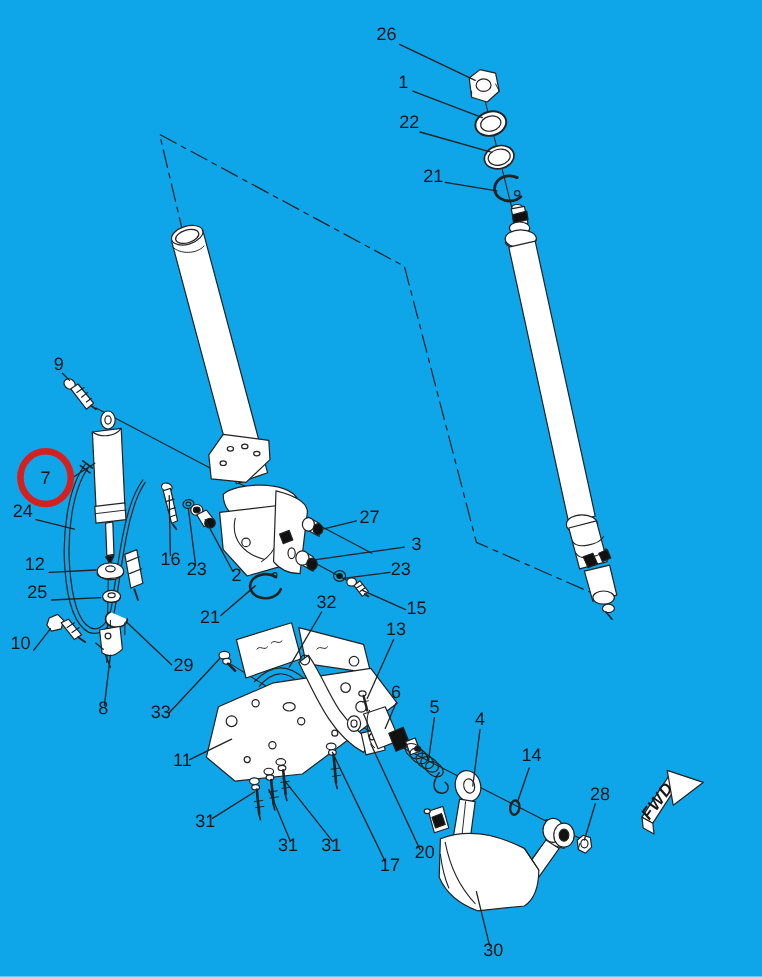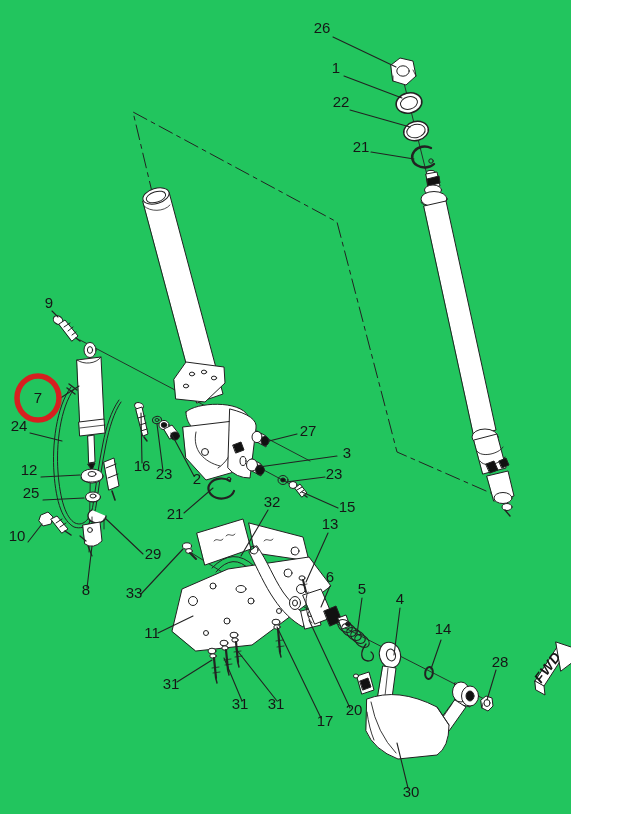--- a/index.html
+++ b/index.html
@@ -1,16 +1,16 @@
 <!DOCTYPE html>
 <html><head>
 <meta charset="utf-8">
 <style>
   html,body{margin:0;padding:0;background:#ffffff;}
-  .stage{position:relative;width:571px;height:814px;background:#22c55e;overflow:hidden;
+  .stage{position:relative;width:635px;height:814px;background:#0ea5e9;overflow:hidden;
          font-family:"Liberation Sans",sans-serif;}
   svg text{font-family:"Liberation Sans",sans-serif;font-size:15px;fill:#161616;}
   svg .fwd-t{font-size:14px;font-weight:bold;font-style:italic;letter-spacing:1px;}
 </style>
 </head>
 <body>
 
 <div class="stage">
 <svg width="635" height="814" viewBox="0 0 635 814" xmlns="http://www.w3.org/2000/svg" fill="none" stroke="#222222" stroke-width="1" stroke-linecap="round" stroke-linejoin="round">
 

